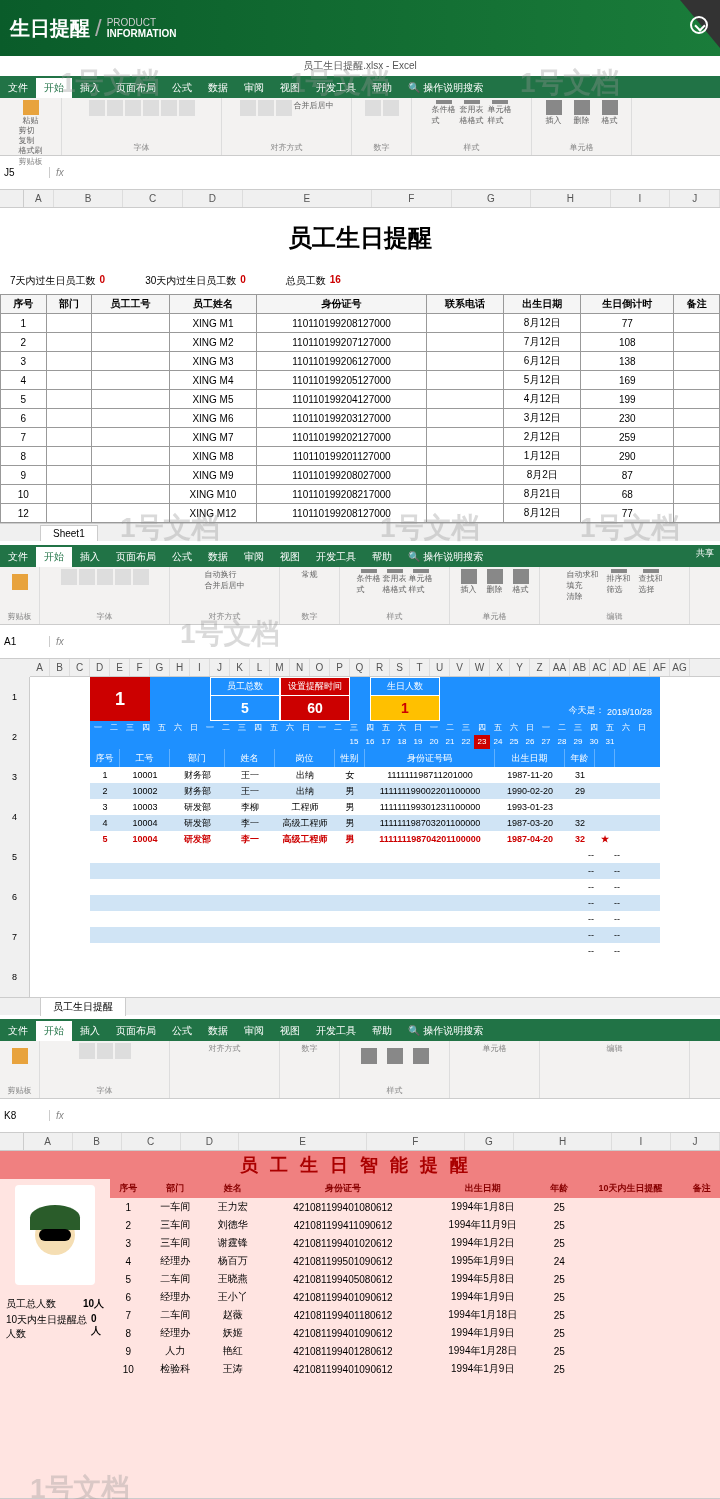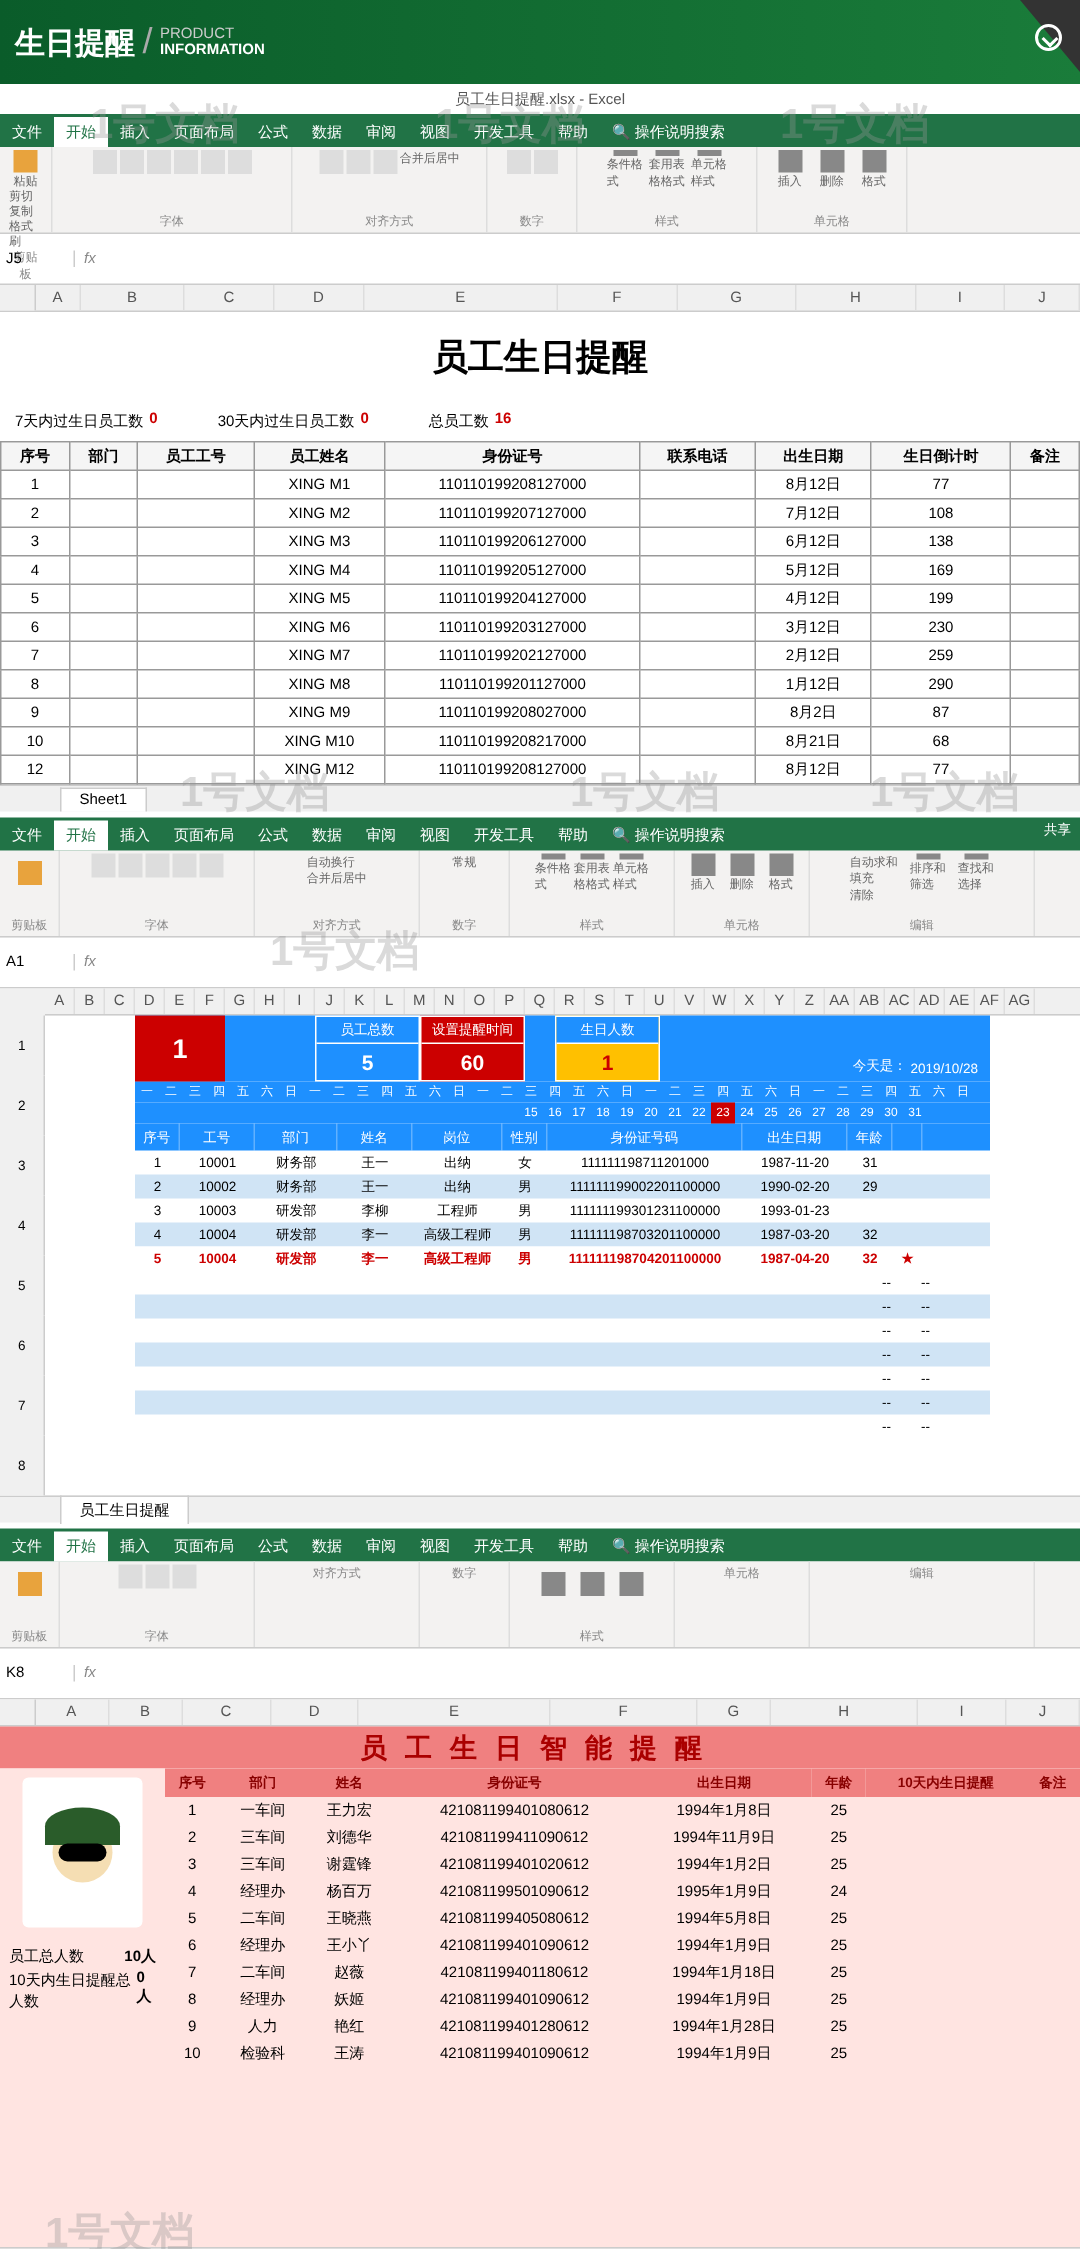--- a/index.html
+++ b/index.html
@@ -110,21 +110,21 @@
       <span class="ribbon-tab">页面布局</span>
       <span class="ribbon-tab">公式</span>
       <span class="ribbon-tab">数据</span>
       <span class="ribbon-tab">审阅</span>
       <span class="ribbon-tab">视图</span>
       <span class="ribbon-tab">开发工具</span>
       <span class="ribbon-tab">帮助</span>
       <span class="ribbon-tab">🔍 操作说明搜索</span>
     </div>
   <div class="ribbon-body">
-    <div class="ribbon-group" style="width:35px">
+    <div class="ribbon-group" style="width:62px">
       <div class="ribbon-big-btn">
           <div class="icon" style="background:#e8a33d"></div>
           <span>粘贴</span>
         </div>
       <div style="font-size:8px;line-height:10px">
           <div>剪切</div>
           <div>复制</div>
           <div>格式刷</div>
         </div>
       <div class="ribbon-group-label">剪贴板</div>

